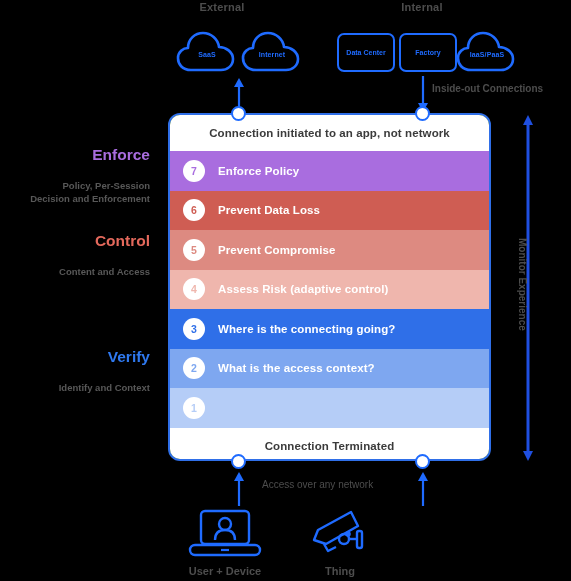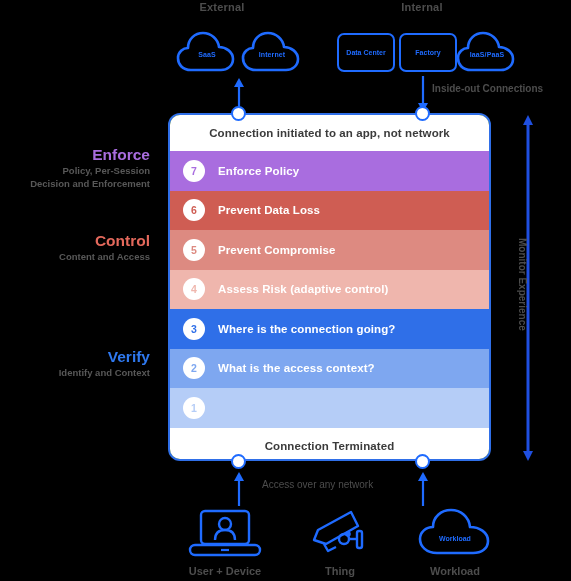--- a/index.html
+++ b/index.html
@@ -165,21 +165,21 @@
   .sidegroup .title {
     font-size: 15.5px;
     font-weight: 700;
     line-height: 18px;
   }
   .sidegroup .sub {
     font-size: 9.5px;
     font-weight: 700;
     color: #585858;
     line-height: 12.5px;
-    margin-top: 1px;
+    margin-top: 16px;
   }
   #group-enforce { top: 146px; }
   #group-control { top: 232px; }
   #group-verify  { top: 348px; }
 
   
   #monitor-axis {
     position: absolute;
     left: 521px;
     top: 115px;
@@ -309,21 +309,21 @@
       <span class="txt">Prevent Compromise</span>
     </div>
 
     <div class="band" style="background:#efb6ad">
       <span class="num" style="color:#efb6ad">4</span>
       <span class="txt">Assess Risk (adaptive control)</span>
     </div>
 
     <div class="band" style="background:#2f6fe8">
       <span class="num" style="color:#2f6fe8">3</span>
-      <span class="txt">Where is the connection going?</span>
+      <span class="txt">Where is the connecting going?</span>
     </div>
 
     <div class="band" style="background:#7ea7f0">
       <span class="num" style="color:#7ea7f0">2</span>
       <span class="txt">What is the access context?</span>
     </div>
 
     <div class="band" style="background:#b5cdf7">
       <span class="num" style="color:#b5cdf7">1</span>
     </div>
@@ -392,23 +392,14 @@
           <circle cx="44" cy="27" r="1.6" fill="#1f6bff"></circle>
           <circle cx="40" cy="32" r="5"></circle>
           <line x1="45" y1="32" x2="53" y2="32"></line>
           <rect x="53" y="24" width="5" height="17" rx="2"></rect>
         </g>
       </svg>
     </div>
     <div class="caption">Thing</div>
   </div>
 
-  <div class="source" id="source-workload">
-    <div class="icon-wrap">
-      <svg width="78" height="52" viewBox="0 0 78 52">
-        <path d="M21 46 C10 46 4 39 4 32 C4 25 10 20 17 20 C17 10 25 3 35 3 C45 3 53 10 54 20 C63 20 72 25 72 34 C72 42 65 46 57 46 Z" fill="none" stroke="#1f6bff" stroke-width="2.6" stroke-linejoin="round"></path>
-      </svg>
-      <div class="cloudtext">Workload</div>
-    </div>
-    <div class="caption">Workload</div>
-  </div>
 
 </div>
 
 </body></html>

